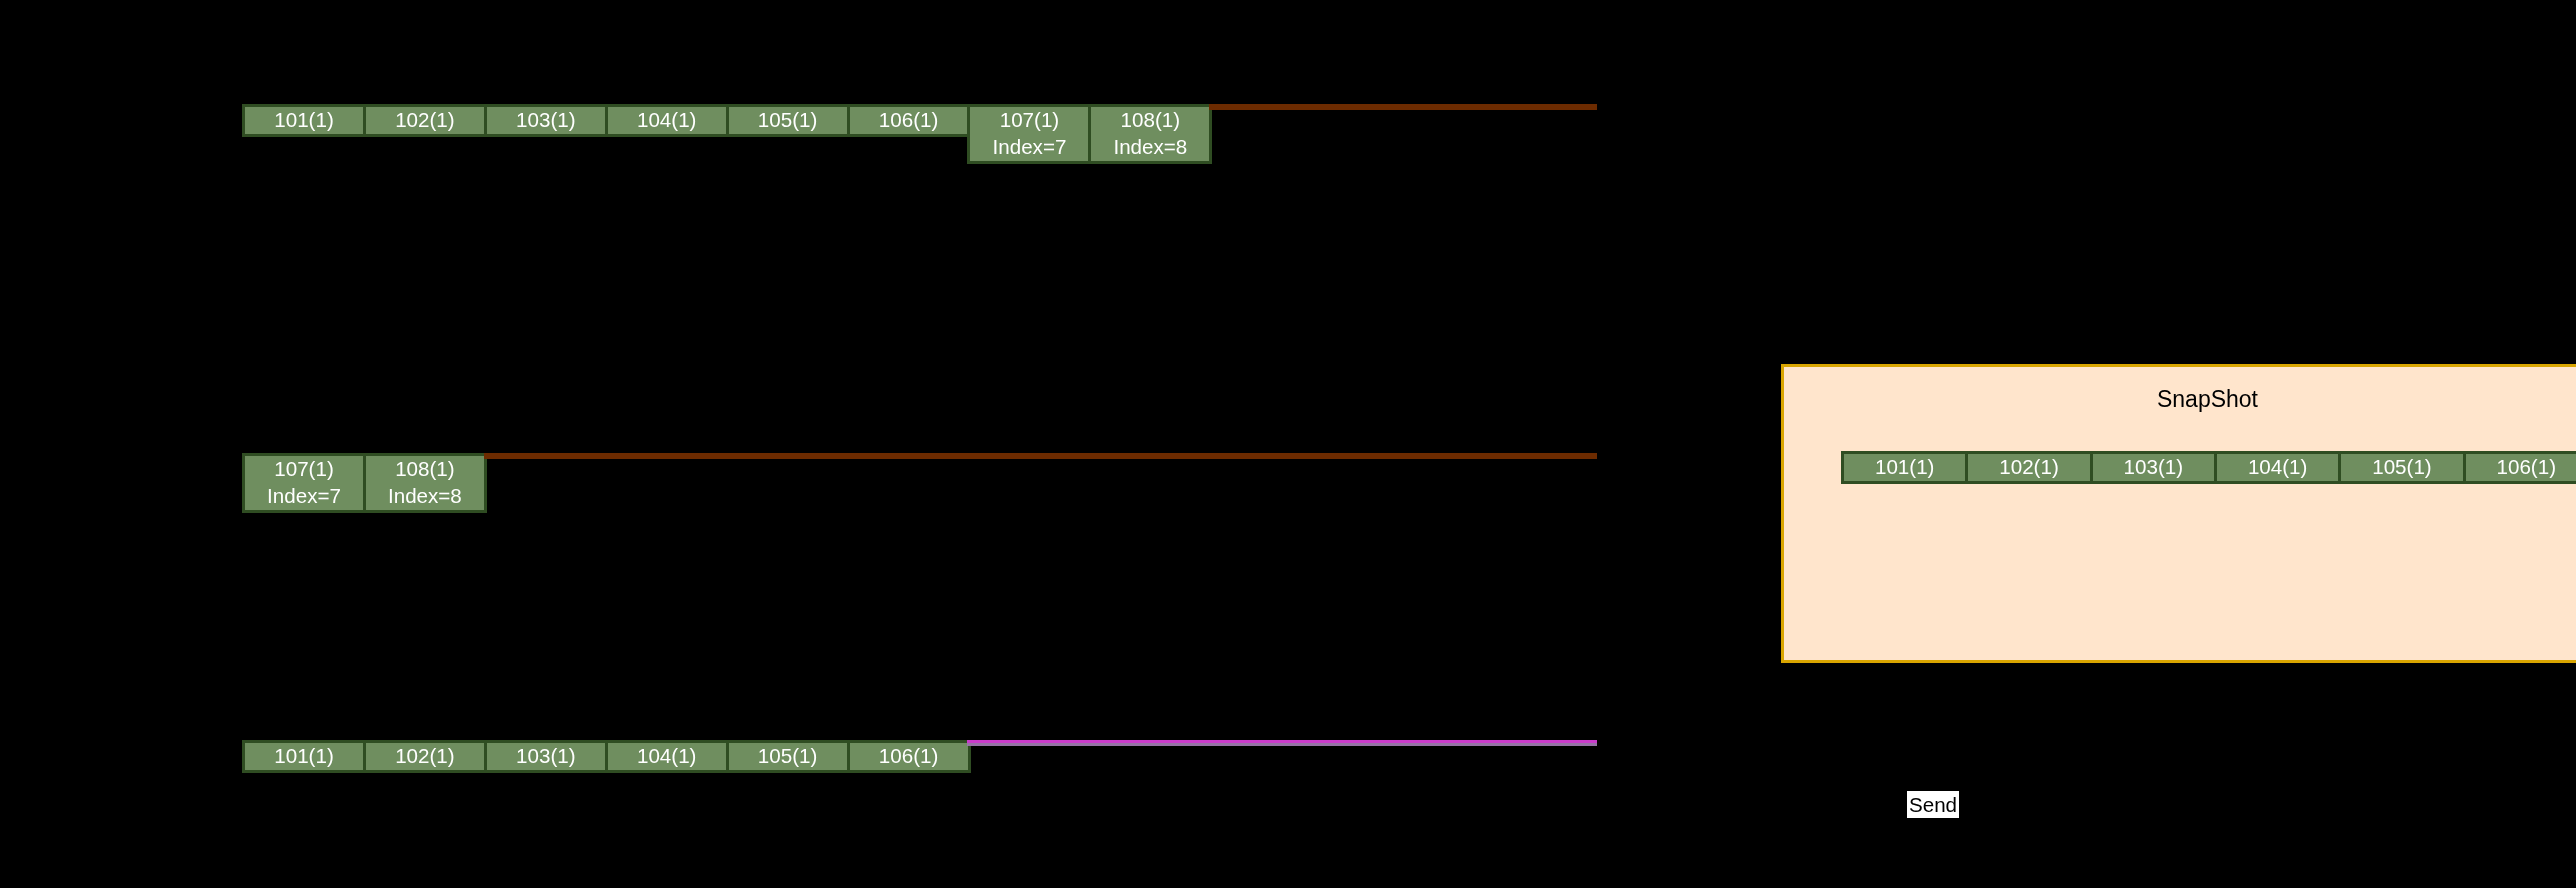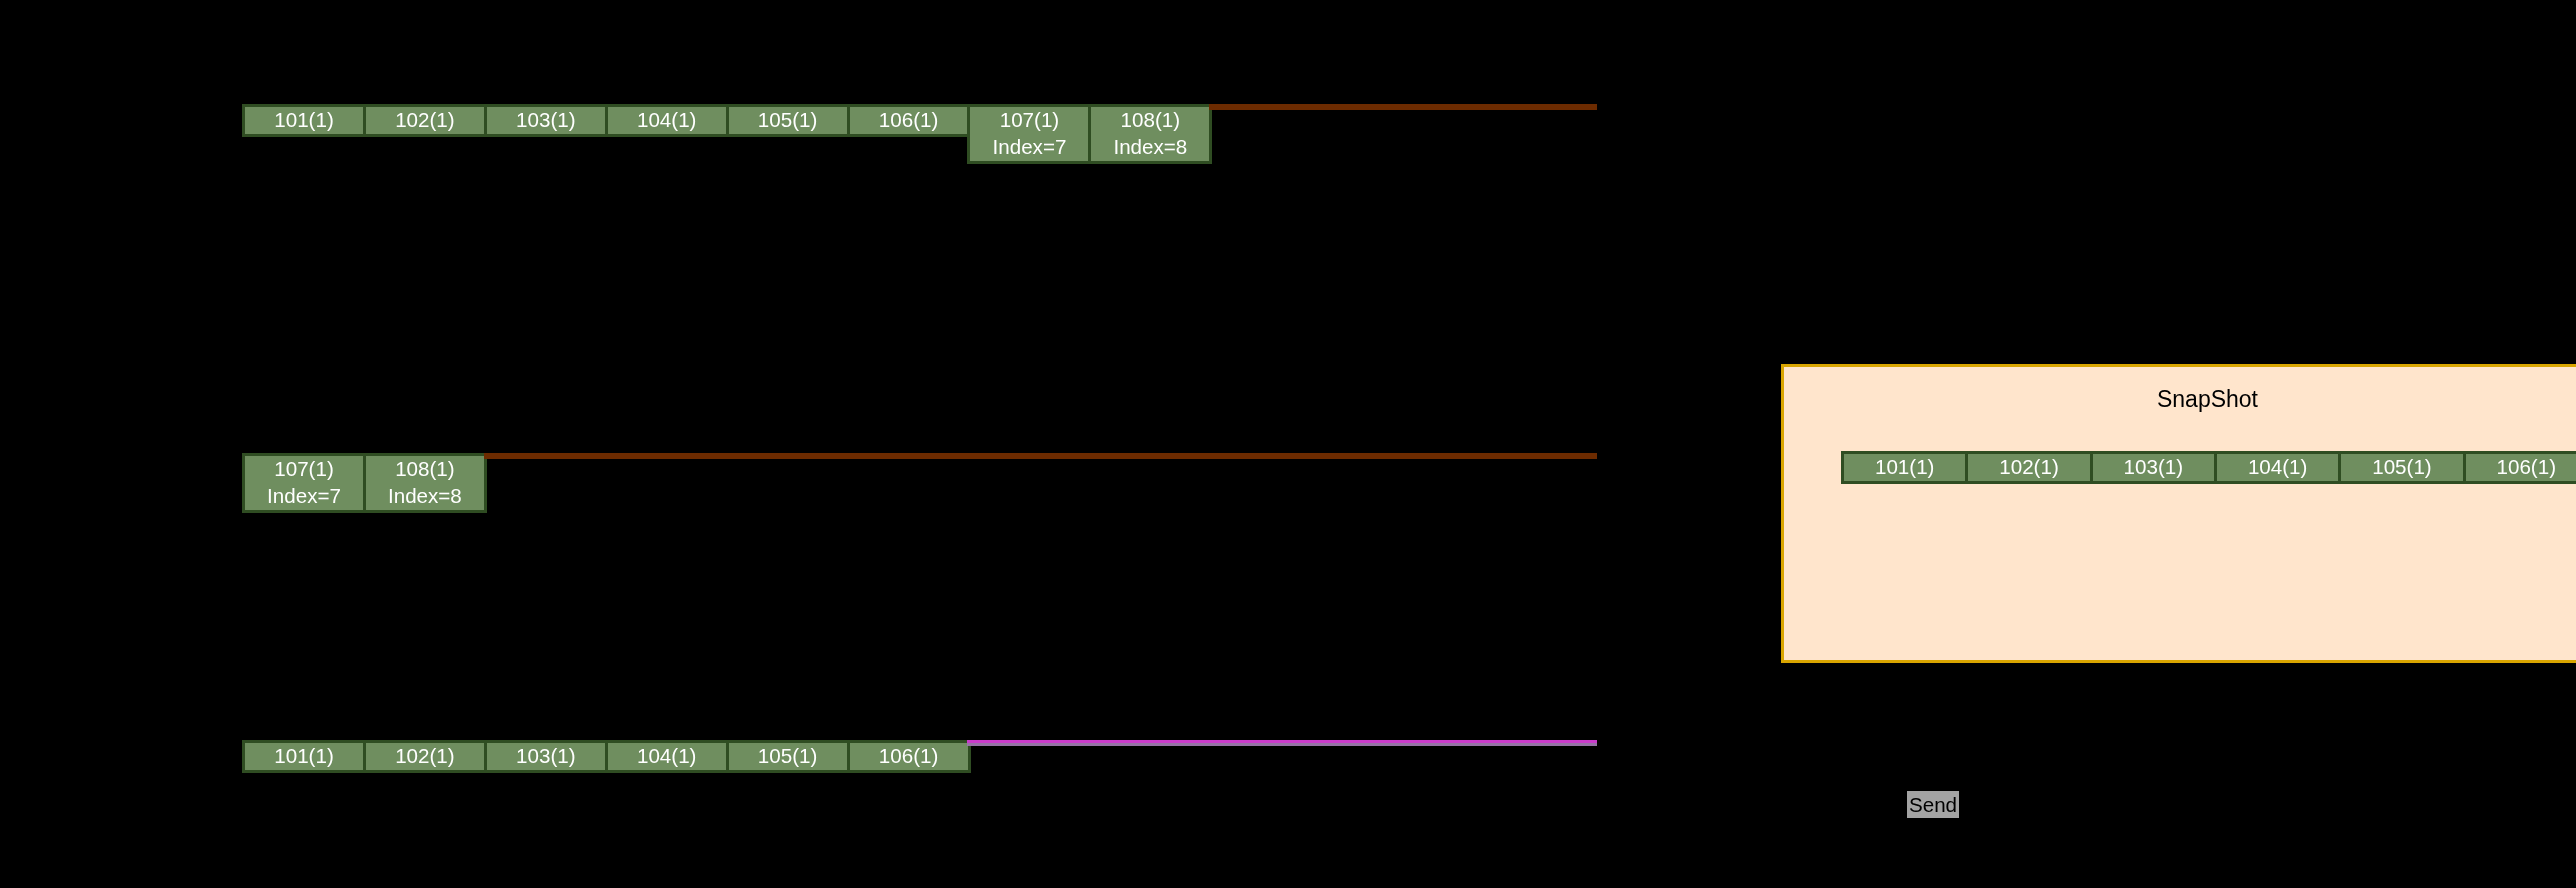--- a/index.html
+++ b/index.html
@@ -95,21 +95,21 @@
   }
   .snapshot-buffer .cell { flex: 1 1 0; }
 
   
   .send-label {
     position: absolute;
     left: 1907px;
     top: 791px;
     width: 52px;
     height: 27px;
-    background: #a3a3a3;
+    background: #ffffff;
     color: #000000;
     font-size: 20.6px;
     line-height: 27px;
     text-align: center;
     white-space: nowrap;
   }
 
   
   #buffer-top    { left: 242px; top: 104px; width: 1355px; height: 125px; }
   #buffer-middle { left: 242px; top: 453px; width: 1355px; height: 125px; }

